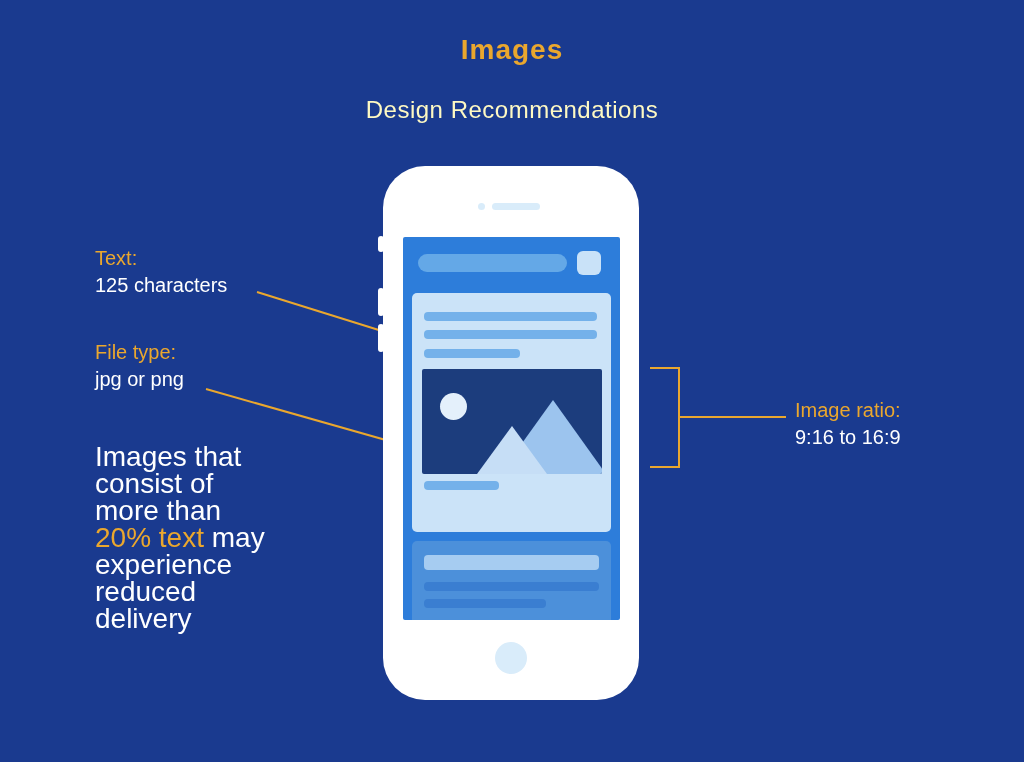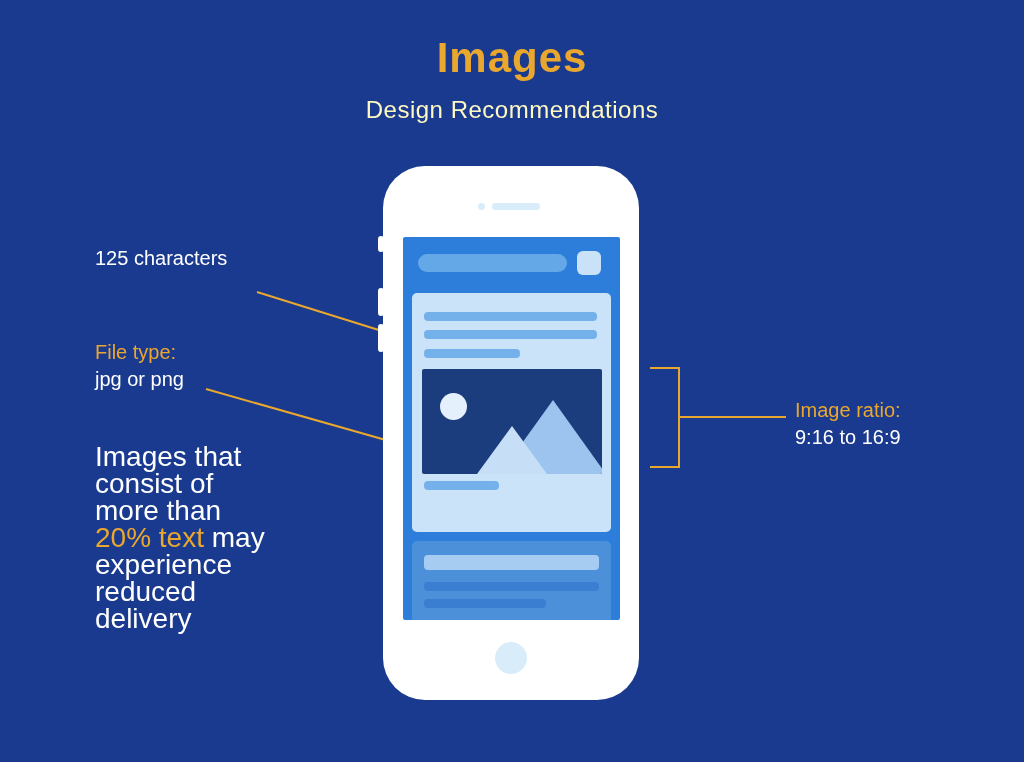--- a/index.html
+++ b/index.html
@@ -7,21 +7,21 @@
   .canvas{
     position:relative;
     width:1024px;height:762px;
     background:#1a3a8f;
     overflow:hidden;
   }
   
   .title{
     position:absolute;left:0;top:34px;width:1024px;
     text-align:center;
-    color:#eaa72e;font-size:42px;font-weight:bold;letter-spacing:1px;
+    color:#eaa72e;font-size:28px;font-weight:bold;letter-spacing:1px;
     margin:0;
   }
   .subtitle{
     position:absolute;left:0;top:96px;width:1024px;
     text-align:center;
     color:#fef9c3;font-size:24px;font-weight:500;letter-spacing:.5px;
   }
   
   .ann{position:absolute;font-size:20px;line-height:27px;}
   .ann .lbl{color:#eaa72e;}
@@ -112,20 +112,21 @@
         <div class="c2bar c2b1"></div>
         <div class="c2bar c2b2"></div>
         <div class="c2bar c2b3"></div>
       </div>
     </div>
 
     <div class="home"></div>
   </div>
 
   <div class="ann ann-text">
+    <div class="lbl">Text:</div>
     <div class="val">125 characters</div>
   </div>
 
   <div class="ann ann-filetype">
     <div class="lbl">File type:</div>
     <div class="val">jpg or png</div>
   </div>
 
   <div class="ann-note ann">
     <span>Images that consist of more than </span><span class="hl">20% text</span><span> may experience reduced delivery</span>

